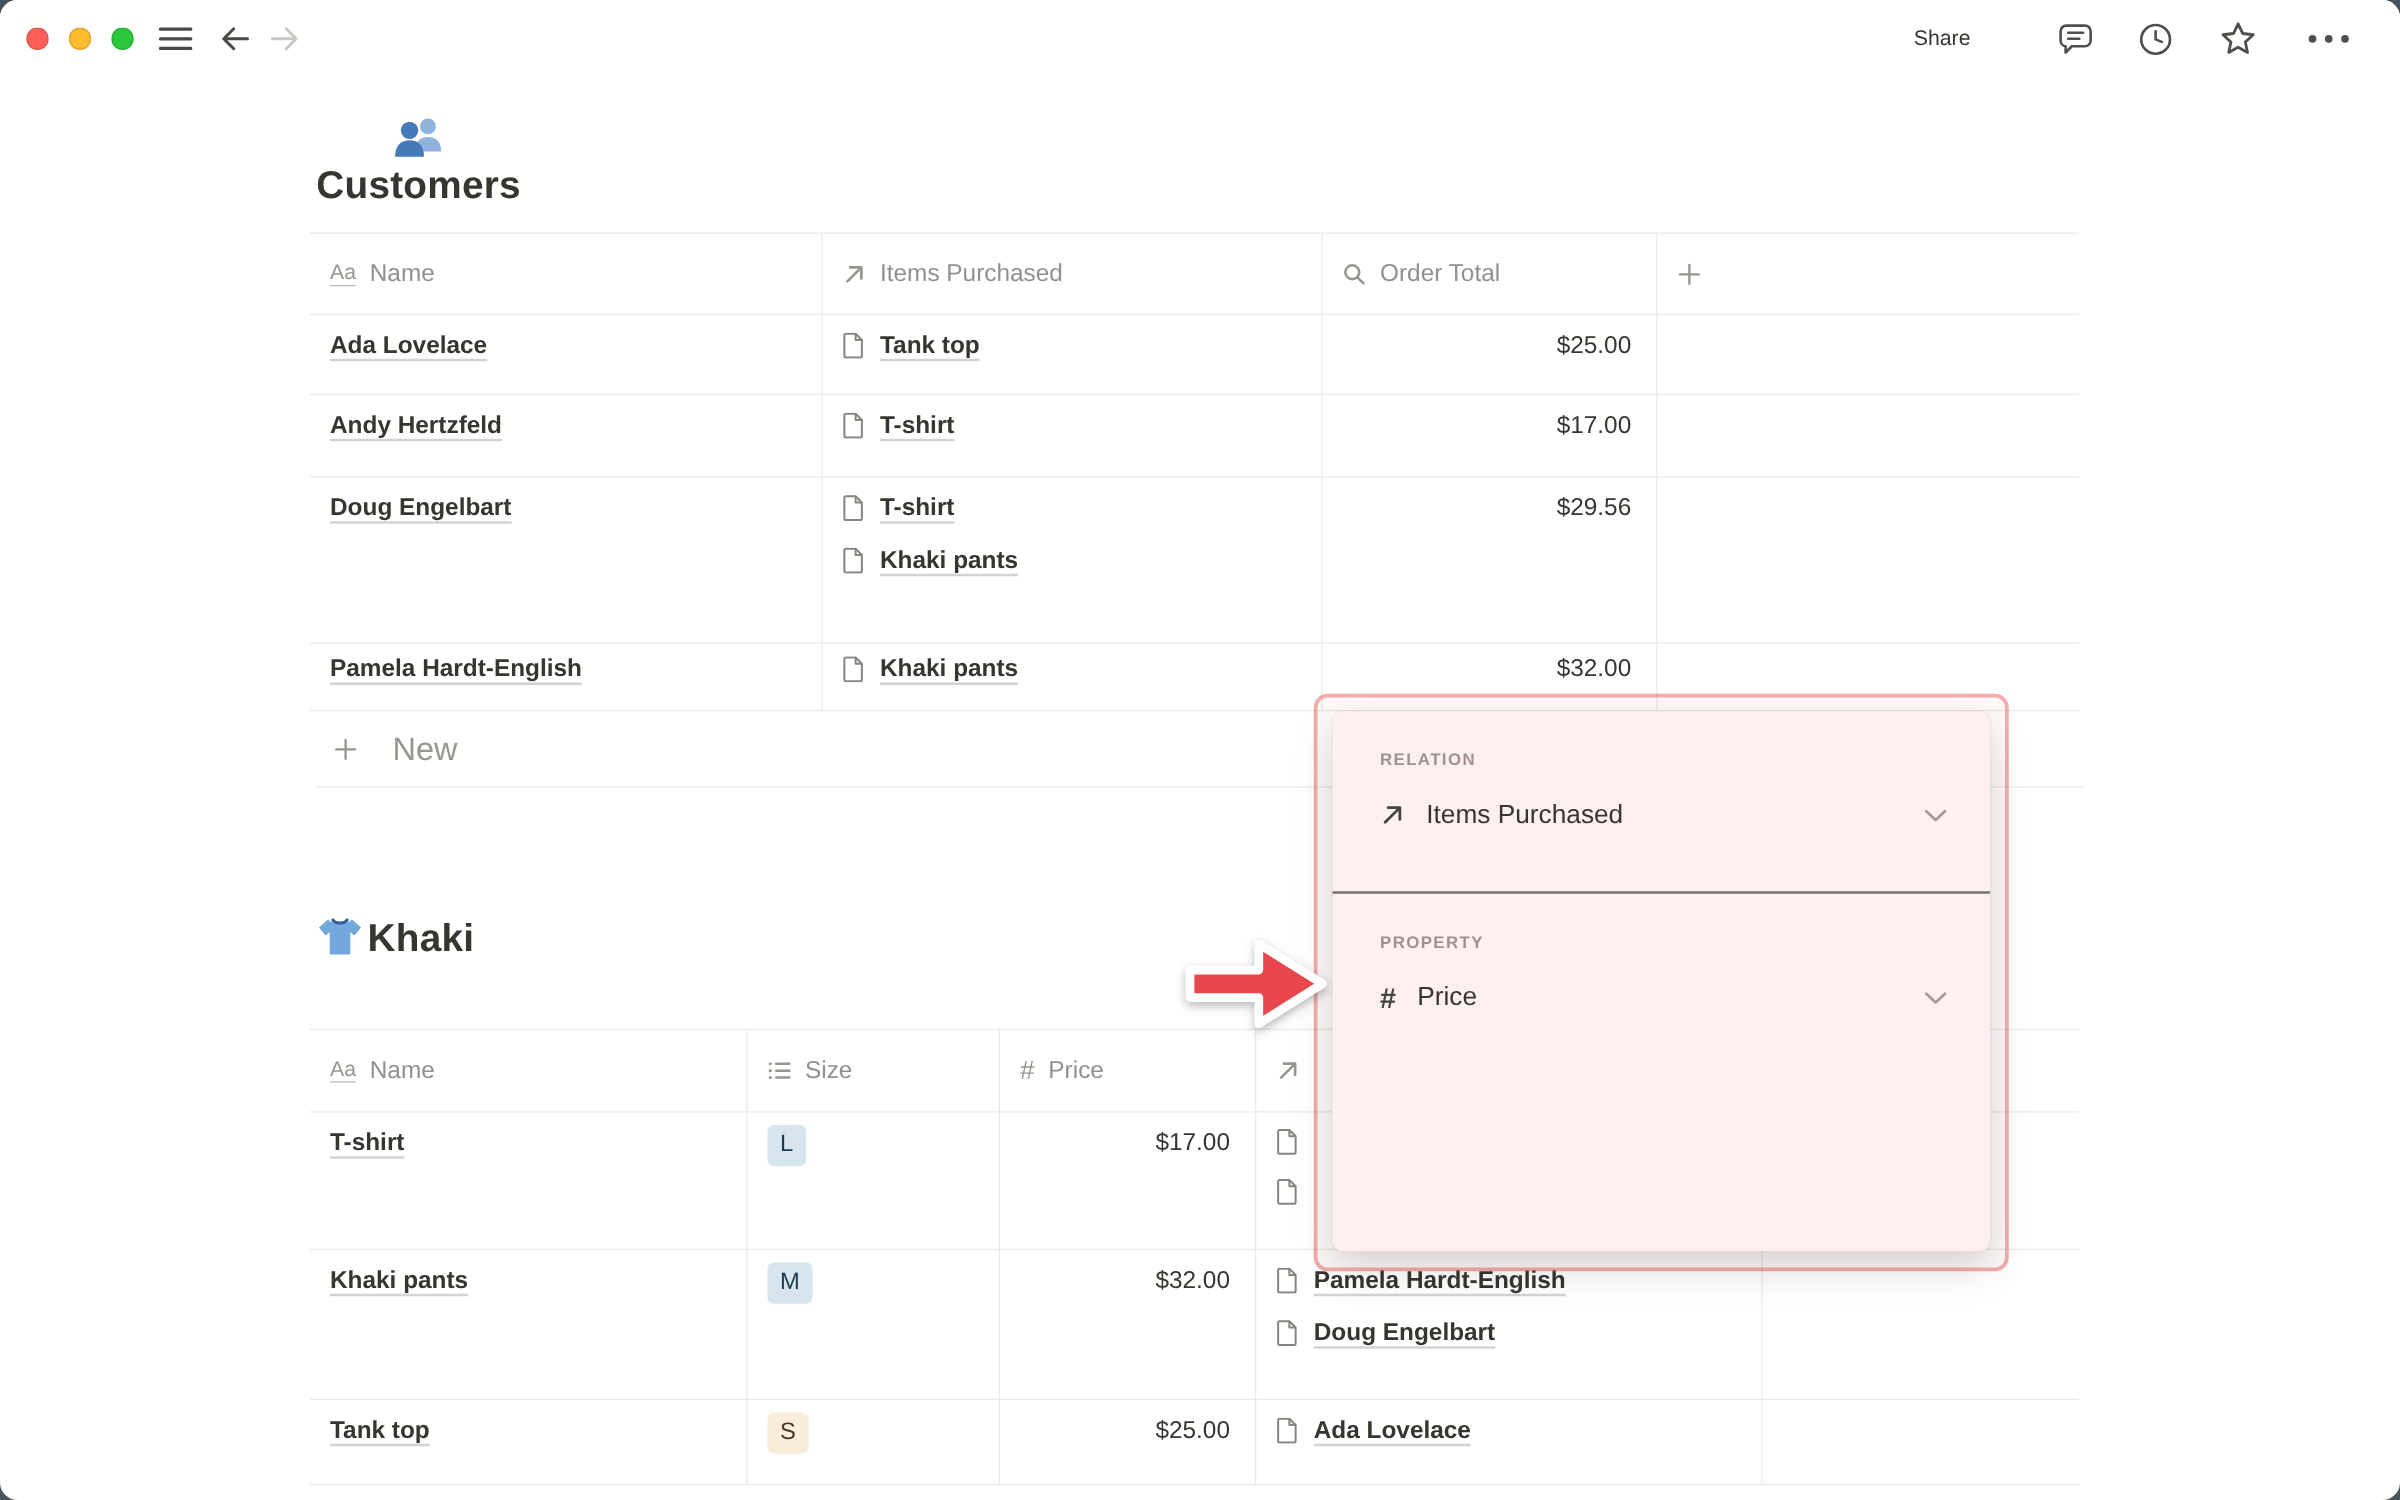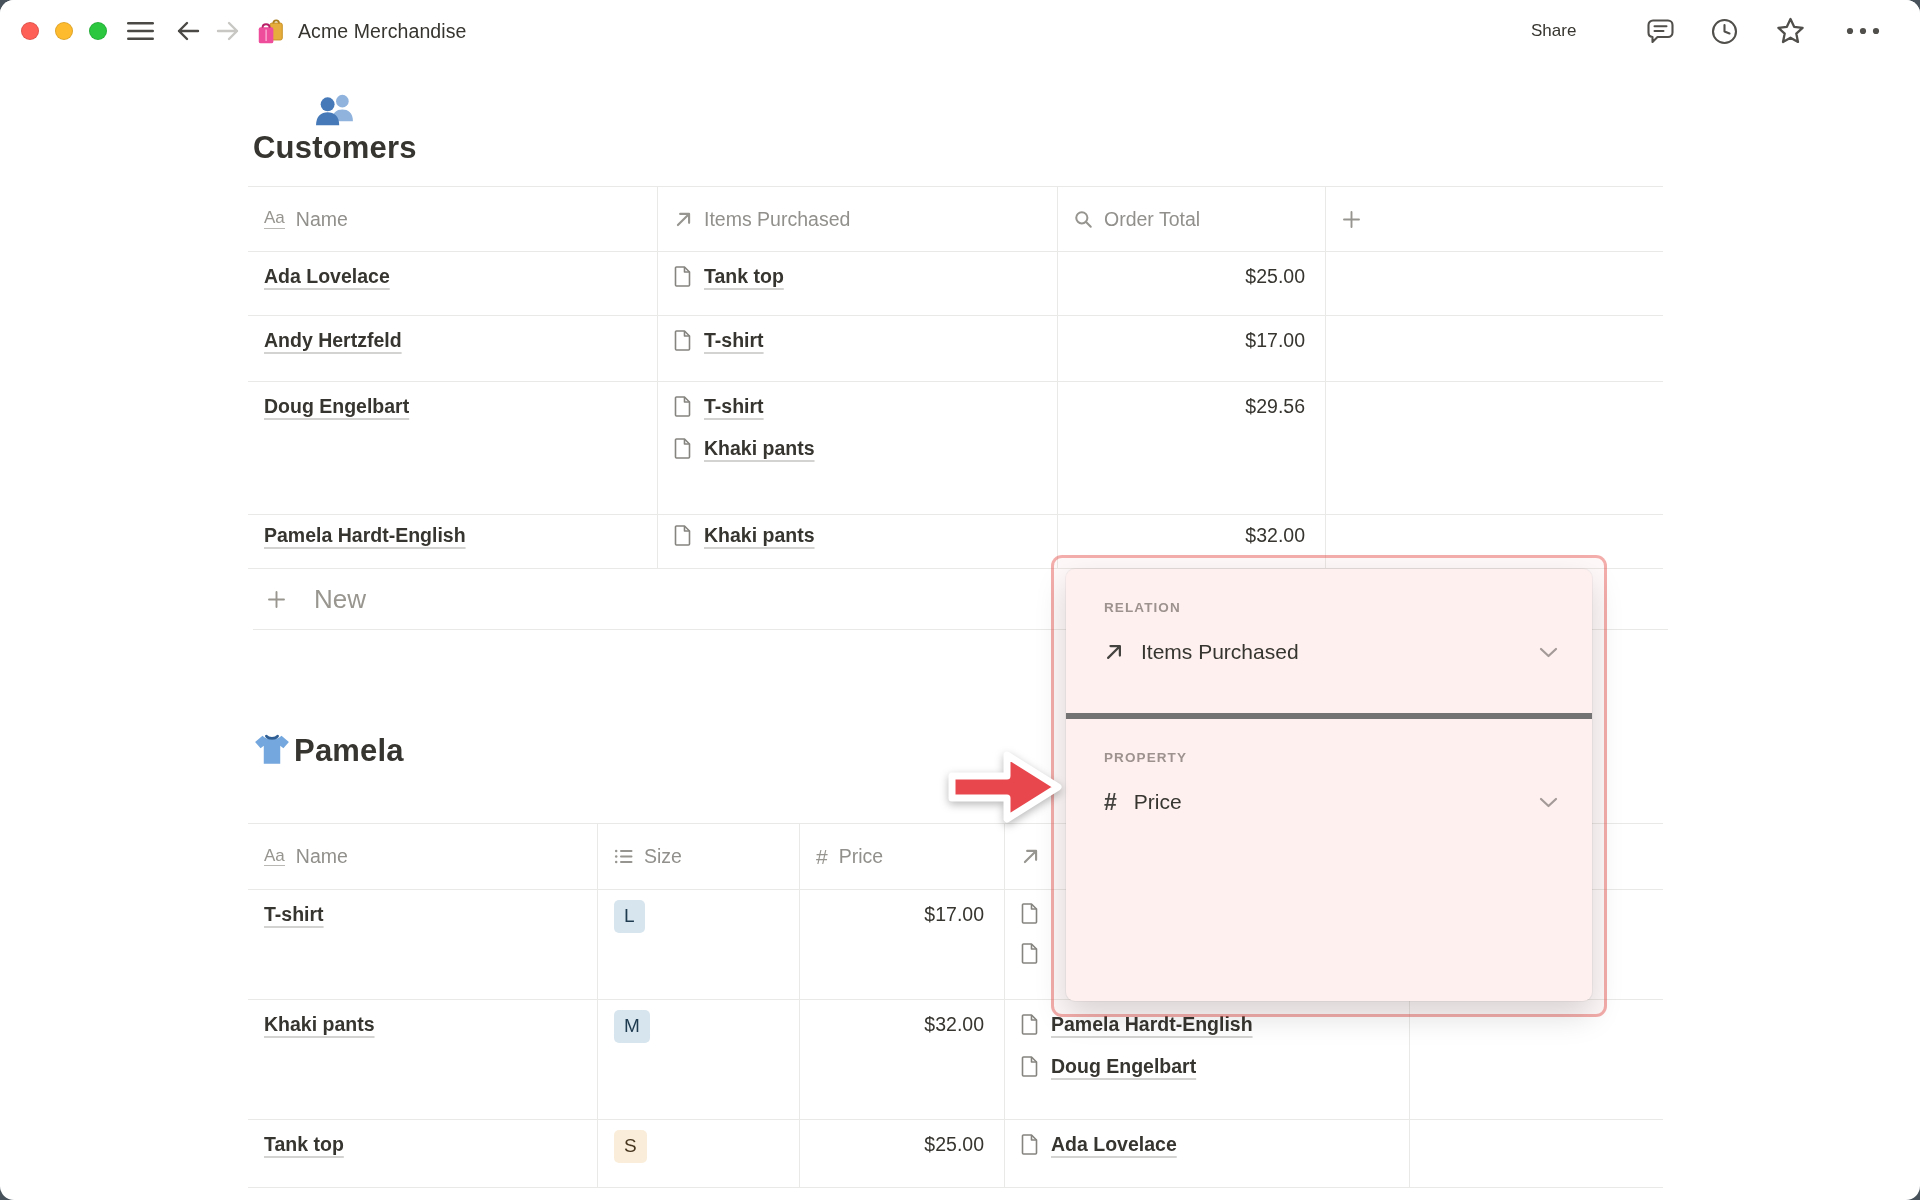--- a/index.html
+++ b/index.html
@@ -49,21 +49,21 @@
   .tag-yellow { background:#faeeda; color:#47351e; }
 
   
   .popup-highlight { position:absolute; left:1051px; top:555px; width:556px; height:462px;
     border:3px solid rgba(231,93,86,.48); border-radius:11px; box-sizing:border-box;
     background:rgba(242,160,150,.07); z-index:5; }
   .popup-panel { position:absolute; left:1066px; top:569px; width:526px; height:432px;
     background:#fdf0ee; border-radius:9px; z-index:6;
     box-shadow:0 14px 32px rgba(0,0,0,.15), 0 0 0 1px rgba(95,60,50,.05); }
   .pp-section { height:144px; box-sizing:border-box; padding:31px 34px 0 38px; position:relative; }
-  .pp-section + .pp-section { border-top:6px solid #737373; }
+  .pp-section + .pp-section { border-top:2px solid #737373; }
   .pp-label { font-size:13.5px; font-weight:600; letter-spacing:1.1px; color:#9e928f; }
   .pp-value { margin-top:25px; display:flex; align-items:center; gap:17px; font-size:21px; color:#37352f; }
   .pp-hash { font-size:23px; font-weight:600; color:#454340; line-height:1; }
   .pp-chevron { position:absolute; right:34px; }
 
   
   .big-arrow { position:absolute; left:942px; top:741px; z-index:7;
     filter:drop-shadow(0 3px 4px rgba(0,0,0,.28)); }
 </style>
 </head>
@@ -91,31 +91,20 @@
       <svg width="26" height="24" viewBox="0 0 26 24">
         <path d="M23,12 H4 M12,4 L4,12 L12,20" fill="none" stroke="#4b4946" stroke-width="2.4" stroke-linecap="round" stroke-linejoin="round"></path>
       </svg>
     </div>
     <div class="tb-icon" style="left:214px;width:28px;">
       <svg width="26" height="24" viewBox="0 0 26 24">
         <path d="M3,12 H22 M14,4 L22,12 L14,20" fill="none" stroke="#c8c7c4" stroke-width="2.4" stroke-linecap="round" stroke-linejoin="round"></path>
       </svg>
     </div>
 
-    <div class="doc-title-group">
-      <svg width="32" height="33" viewBox="0 0 34 34">
-        <rect x="16" y="8" width="13" height="18" rx="2" fill="#e6ad3c"></rect>
-        <path d="M19.5,8.5 c0,-4.5 6,-4.5 6,0" fill="none" stroke="#a97d1c" stroke-width="2"></path>
-        <rect x="16" y="8" width="13" height="18" rx="2" fill="none" stroke="#c58f22" stroke-width="1"></rect>
-        <rect x="4" y="12.5" width="15.5" height="17" rx="2" fill="#ee4d9b"></rect>
-        <path d="M8,13 c0,-5 7.5,-5 7.5,0" fill="none" stroke="#b71e67" stroke-width="2"></path>
-        <path d="M11.8,15 v12" stroke="#f9a6d0" stroke-width="1.6"></path>
-      </svg>
-      <span class="doc-title">Acme Merchandise</span>
-    </div>
 
     <div class="share">Share</div>
 
     <div class="tb-icon" style="left:1638px;width:44px;">
       <svg width="27" height="25" viewBox="0 0 27 25">
         <path d="M6,1.5 h15 a4.5,4.5 0 0 1 4.5,4.5 v7.5 a4.5,4.5 0 0 1 -4.5,4.5 h-10.5 l-5,5 v-5 a4.5,4.5 0 0 1 -4,-4.5 v-7.5 a4.5,4.5 0 0 1 4.5,-4.5 z" fill="none" stroke="#514f4b" stroke-width="2.1" stroke-linejoin="round"></path>
         <path d="M7.5,7.2 h12 M7.5,12 h9" stroke="#514f4b" stroke-width="2" stroke-linecap="round"></path>
       </svg>
     </div>
     <div class="tb-icon" style="left:1702px;width:44px;">
@@ -248,21 +237,21 @@
       <path d="M9.5,2 V17 M2,9.5 H17" stroke="#98968f" stroke-width="1.9" stroke-linecap="round"></path>
     </svg>
     <span>New</span>
   </div>
 
   <div class="section-title" style="top:733px;">
     <svg width="38" height="36" viewBox="0 0 36 34">
       <path d="M9,2.5 L2,8.5 L7.2,14.5 L10.2,12 V29 H25.8 V12 L28.8,14.5 L34,8.5 L27,2.5 C23,7 13,7 9,2.5 Z" fill="#74a7dd"></path>
       <path d="M12.6,2.8 c1.8,3 9,3 10.8,0" fill="none" stroke="#2e5e93" stroke-width="2.4" stroke-linecap="round"></path>
     </svg>
-    <span>Pamela</span>
+    <span>Khaki</span>
   </div>
 
   <div class="grid" style="top:823px; grid-template-columns:350px 202px 205px 405px 253px; grid-template-rows:67px 110px 120px 68px;">
 
     <div class="cell head v">
       <span class="aa">Aa</span>
       <span>Name</span>
     </div>
     <div class="cell head v">
       <svg width="19" height="17" viewBox="0 0 19 17">

